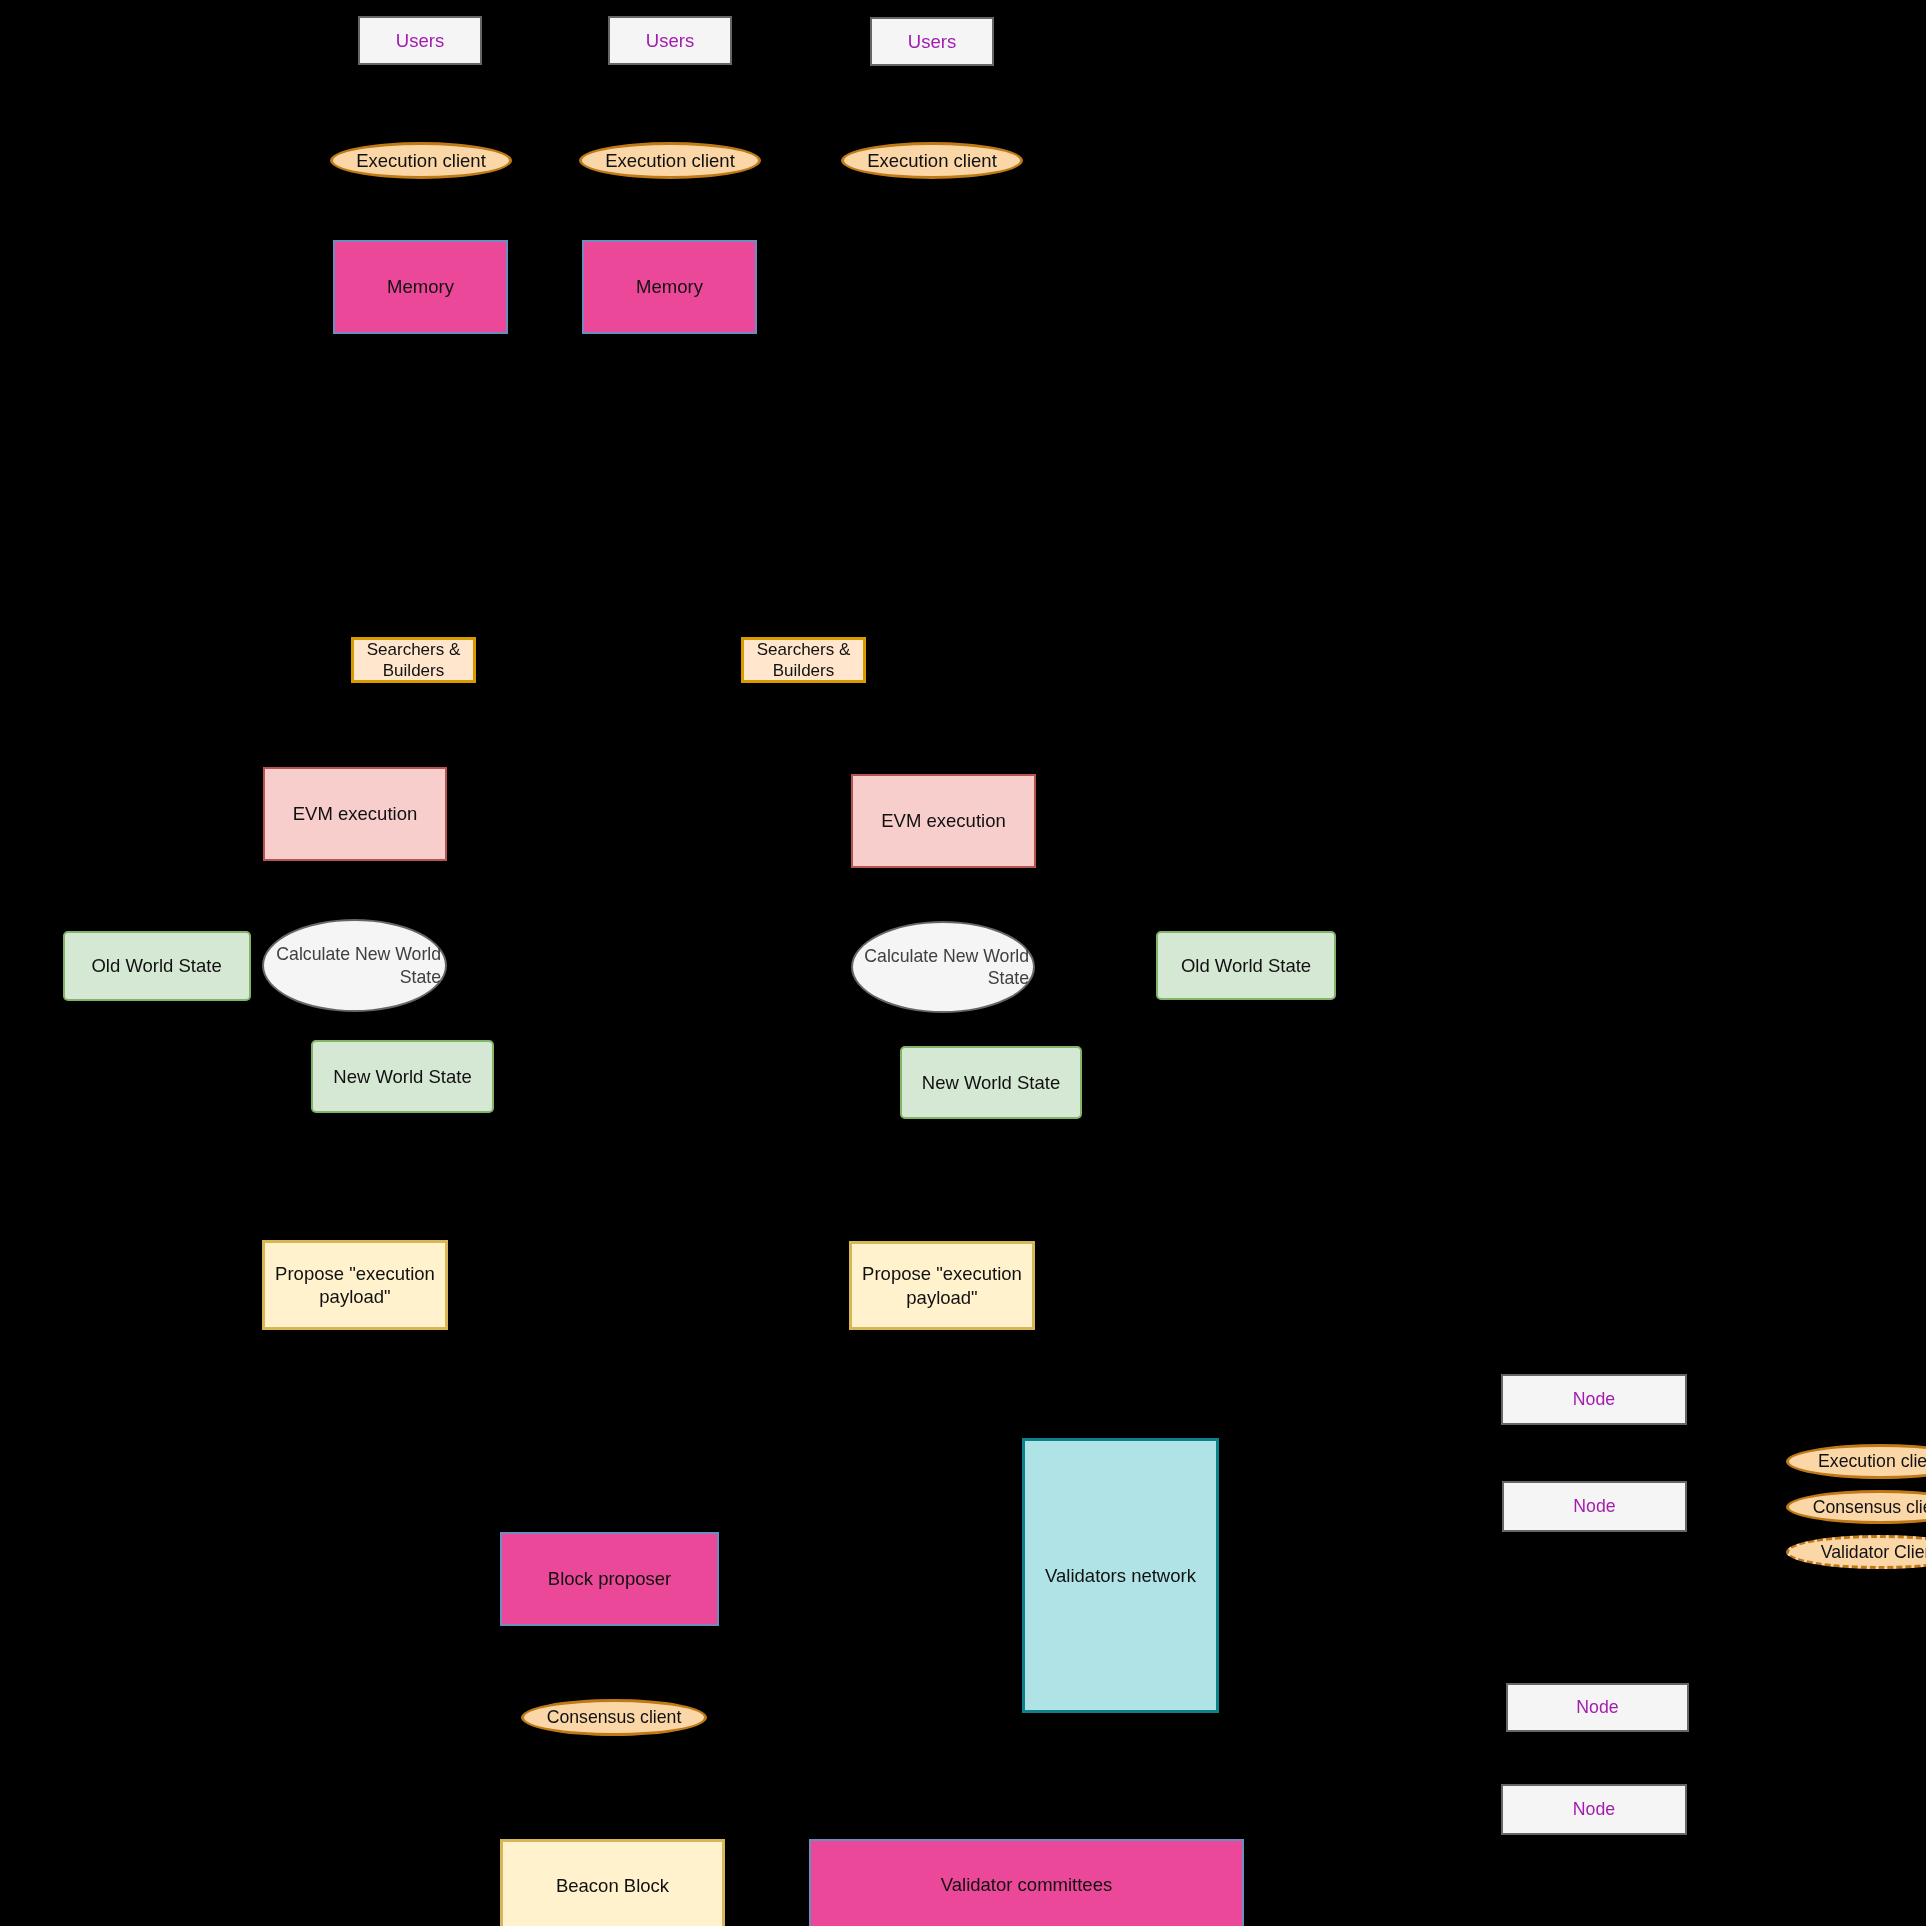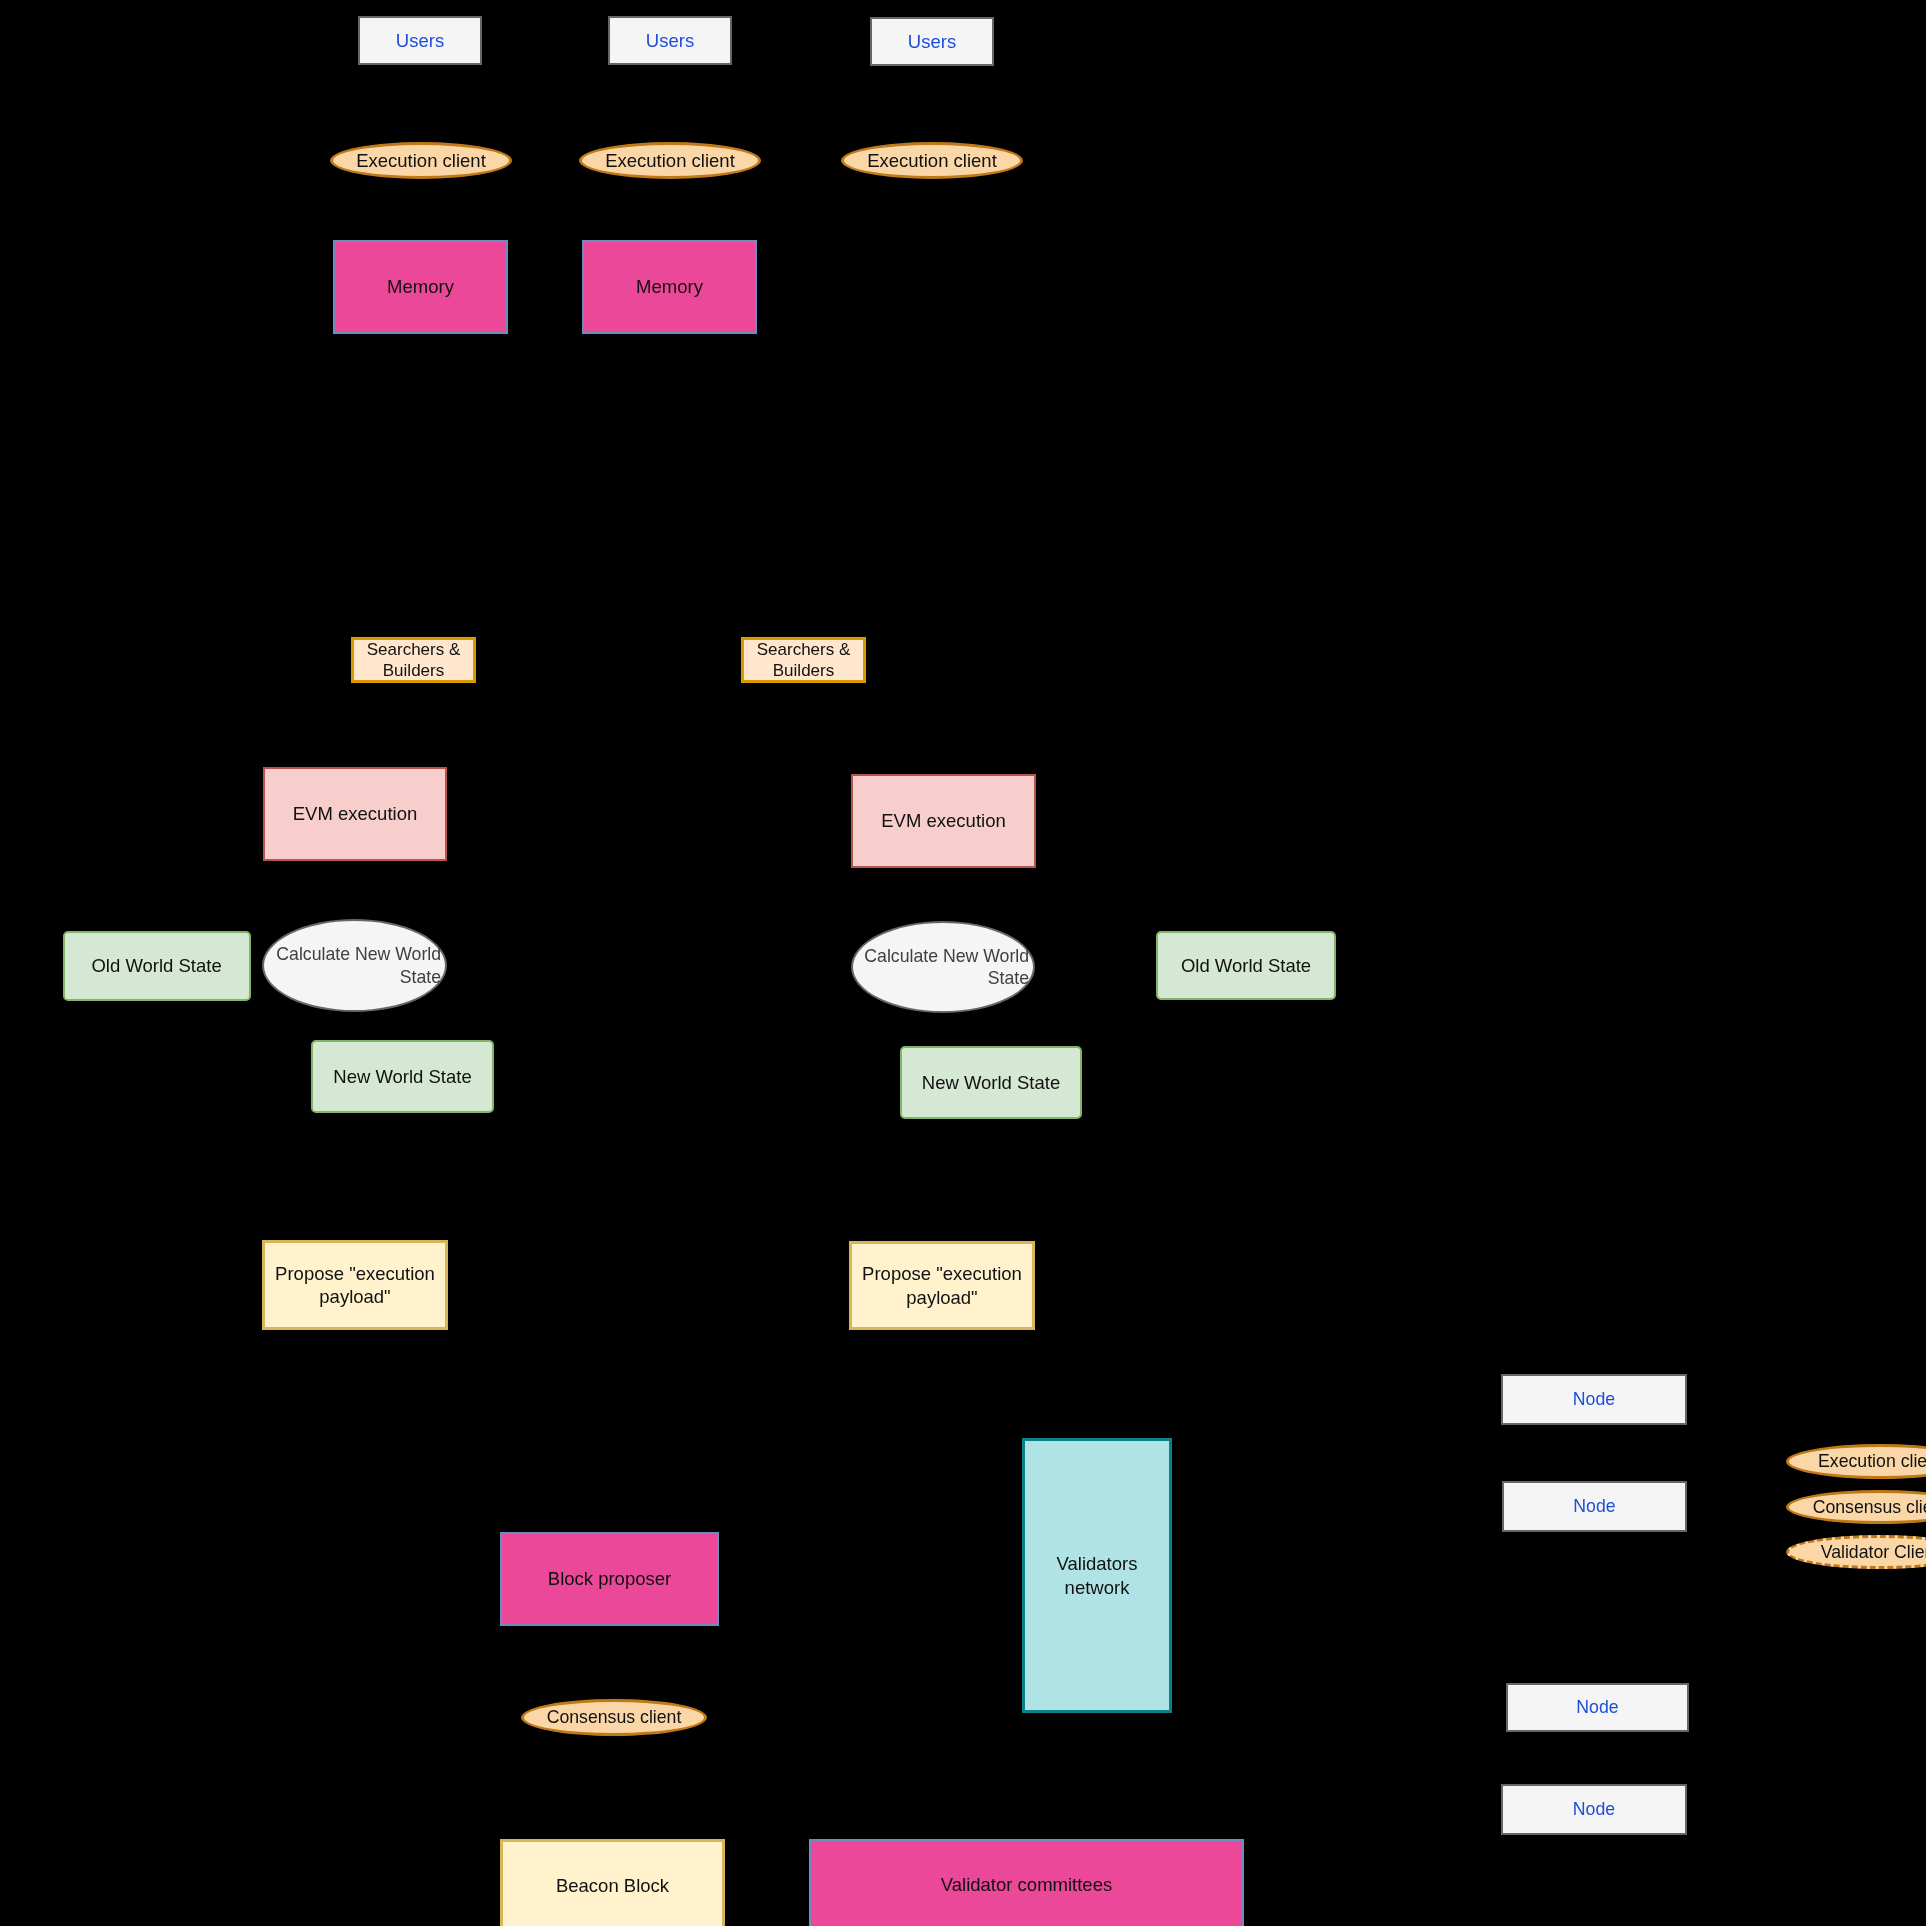--- a/index.html
+++ b/index.html
@@ -18,21 +18,21 @@
     text-align:center;
     font-size:18.5px;
     line-height:1.25;
     color:#000;
     padding:1.5px 3.9px;
   }
   .rect{border-radius:0;}
   .rounded{border-radius:5px;margin-left:48px;}
   .ellipse{border-radius:50%;}
   
-  .s-gray   {background:#f5f5f5;border:2.3px solid #666666;color:#1d4ed8;}
+  .s-gray   {background:#f5f5f5;border:2.3px solid #666666;color:#a21caf;}
   .s-blue   {background:#ec4899;border:2.3px solid #6c8ebf;color:#111111;}
   .s-orange-e{background:#fbd7a7;border:3.5px solid #bf7a17;color:#111111;}
   .s-orange-r{background:#ffe6cc;border:3.1px solid #d79b00;color:#111111;}
   .s-yellow {background:#fff2cc;border:3.1px solid #d6b656;color:#111111;}
   .s-pink   {background:#f8cecc;border:2.3px solid #b85450;color:#111111;}
   .s-green  {background:#d5e8d4;border:2.3px solid #82b366;color:#111111;}
   .s-teal   {background:#b0e3e6;border:3.5px solid #0e8088;color:#111111;}
   .s-white-e{background:#f5f5f5;border:2.3px solid #666666;color:#404040;text-align:right;}
 </style>
 </head>
@@ -113,21 +113,21 @@
     </div>
     <div class="node ellipse s-orange-e" style="left: 1786px; top: 1444px; width: 188px; height: 35px; font-size: 17.7px;">
       <span>Execution client</span>
     </div>
     <div class="node ellipse s-orange-e" style="left: 1786px; top: 1490px; width: 188px; height: 34px; font-size: 17.7px;">
       <span>Consensus client</span>
     </div>
     <div class="node ellipse s-orange-e" style="left: 1786px; top: 1535px; width: 188px; height: 34px; font-size: 17.7px; border-style: dashed;">
       <span>Validator Client</span>
     </div>
-    <div class="node rect s-teal" style="left: 1022px; top: 1438px; width: 150px; height: 275px;">
+    <div class="node rect s-teal" style="left: 1022px; top: 1438px; width: 197px; height: 275px;">
       <span>Validators network</span>
     </div>
     <div class="node rect s-blue" style="left: 500px; top: 1532px; width: 219px; height: 94px;">
       <span>Block proposer</span>
     </div>
     <div class="node ellipse s-orange-e" style="left: 521px; top: 1699px; width: 186px; height: 37px; font-size: 17.7px;">
       <span>Consensus client</span>
     </div>
     <div class="node rect s-yellow" style="left: 500px; top: 1839px; width: 225px; height: 93px;">
       <span>Beacon Block</span>

